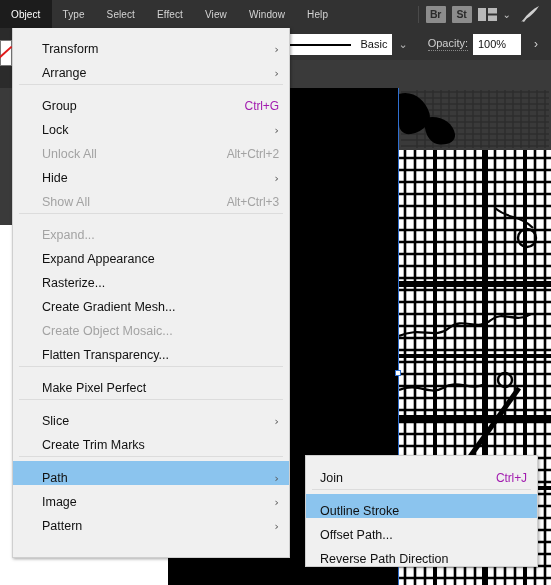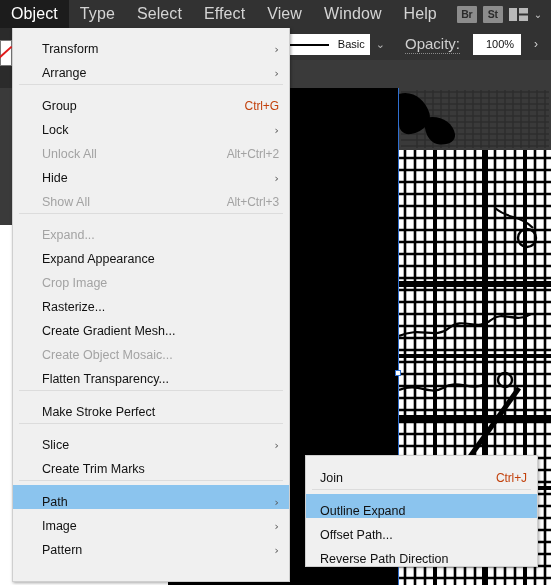--- a/index.html
+++ b/index.html
@@ -28,21 +28,21 @@
     background: #323232;
     display: flex;
     align-items: center;
     z-index: 40;
   }
   .menu-item {
     height: 28px;
     padding: 8px 11px;
     display: flex;
     align-items: center;
-    font-size: 16px;
+    font-size: 10px;
     color: #d4d4d4;
     white-space: nowrap;
     letter-spacing: .1px;
   }
   .menu-item.active {
     background: #1c1c1c;
     color: #ffffff;
   }
   .menubar-spacer { flex: 1; }
 
@@ -106,32 +106,32 @@
     position: relative;
   }
   .stroke-line {
     position: absolute;
     left: 7px; top: 10px;
     width: 64px; height: 2px;
     background: #000;
   }
   .stroke-label { font-size: 11px; color: #111; }
   .opt-label {
-    font-size: 15px;
+    font-size: 11px;
     color: #cfcfcf;
-    margin: 0 13px 0 9px;
+    margin: 0 5px 0 9px;
     border-bottom: 1px dotted #8a8a8a;
     padding-bottom: 1px;
   }
   .opt-value-box {
     width: 48px; height: 21px;
     background: #ffffff;
     display: flex;
     align-items: center;
-    padding-left: 13px;
+    padding-left: 5px;
     font-size: 11px;
     color: #111;
   }
   .opt-arrow-btn {
     width: 22px; height: 21px;
     display: flex;
     align-items: center;
     justify-content: center;
     color: #d0d0d0;
     font-size: 12px;
@@ -217,21 +217,21 @@
     padding: 0 10px 0 29px;
     font-size: 12.5px;
     color: #111111;
     white-space: nowrap;
   }
   .menu-row.disabled { color: #a3a3a3; }
   .menu-row.highlight { background: #8bc4ee; color: #111111; }
   .menu-row .shortcut {
     margin-left: auto;
     font-size: 12px;
-    color: #c2410c;
+    color: #a21caf;
     letter-spacing: -.1px;
   }
   .menu-row.disabled .shortcut { color: #a3a3a3; }
   .menu-row .submark {
     margin-left: auto;
     font-size: 11px;
     color: #555;
     font-family: "DejaVu Sans", sans-serif;
   }
   .menu-sep {
@@ -456,38 +456,35 @@
         <span>Show All</span>
         <span class="shortcut">Alt+Ctrl+3</span>
       </div>
       <div class="menu-sep"></div>
       <div class="menu-row disabled">
         <span>Expand...</span>
       </div>
       <div class="menu-row">
         <span>Expand Appearance</span>
       </div>
-      <div class="menu-row disabled">
-        <span>Crop Image</span>
-      </div>
       <div class="menu-row">
         <span>Rasterize...</span>
       </div>
       <div class="menu-row">
         <span>Create Gradient Mesh...</span>
       </div>
       <div class="menu-row disabled">
         <span>Create Object Mosaic...</span>
       </div>
       <div class="menu-row">
         <span>Flatten Transparency...</span>
       </div>
       <div class="menu-sep"></div>
       <div class="menu-row">
-        <span>Make Stroke Perfect</span>
+        <span>Make Pixel Perfect</span>
       </div>
       <div class="menu-sep"></div>
       <div class="menu-row">
         <span>Slice</span>
         <span class="submark">›</span>
       </div>
       <div class="menu-row">
         <span>Create Trim Marks</span>
       </div>
       <div class="menu-sep"></div>
@@ -506,21 +503,21 @@
       <div class="menu-row"></div>
     </div>
 
   <div class="submenu" id="path-submenu">
       <div class="menu-row">
         <span>Join</span>
         <span class="shortcut">Ctrl+J</span>
       </div>
       <div class="menu-sep"></div>
       <div class="menu-row highlight">
-        <span>Outline Expand</span>
+        <span>Outline Stroke</span>
       </div>
       <div class="menu-row">
         <span>Offset Path...</span>
       </div>
       <div class="menu-row">
         <span>Reverse Path Direction</span>
       </div>
     </div>
 
 </div>

